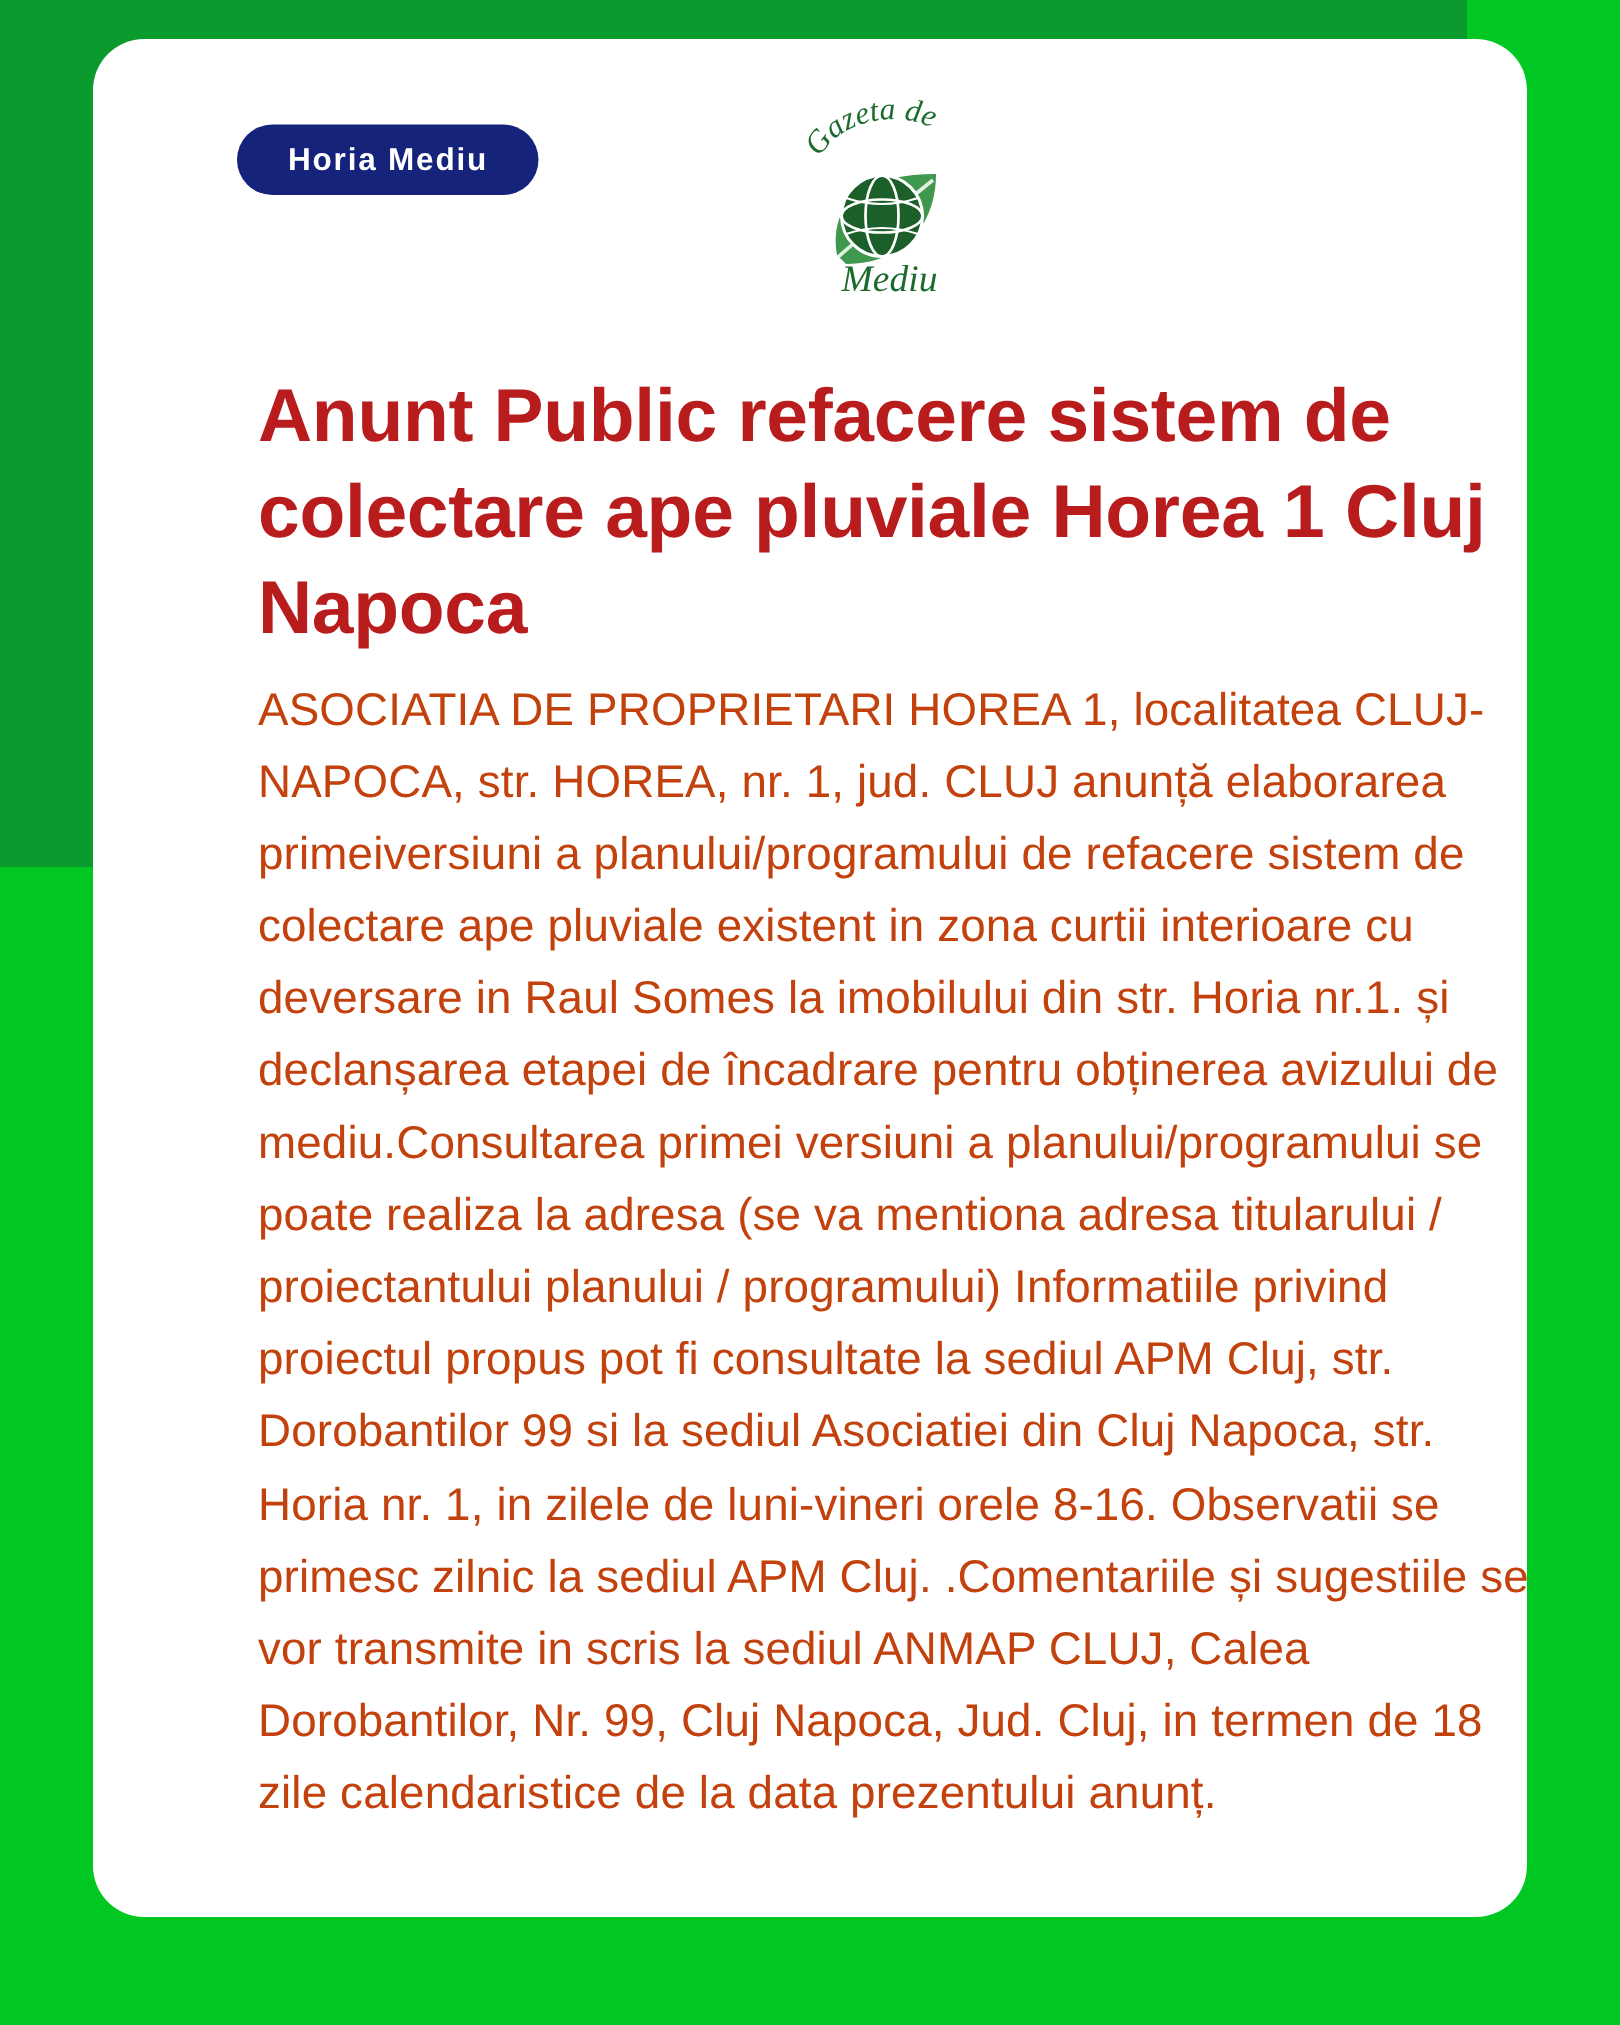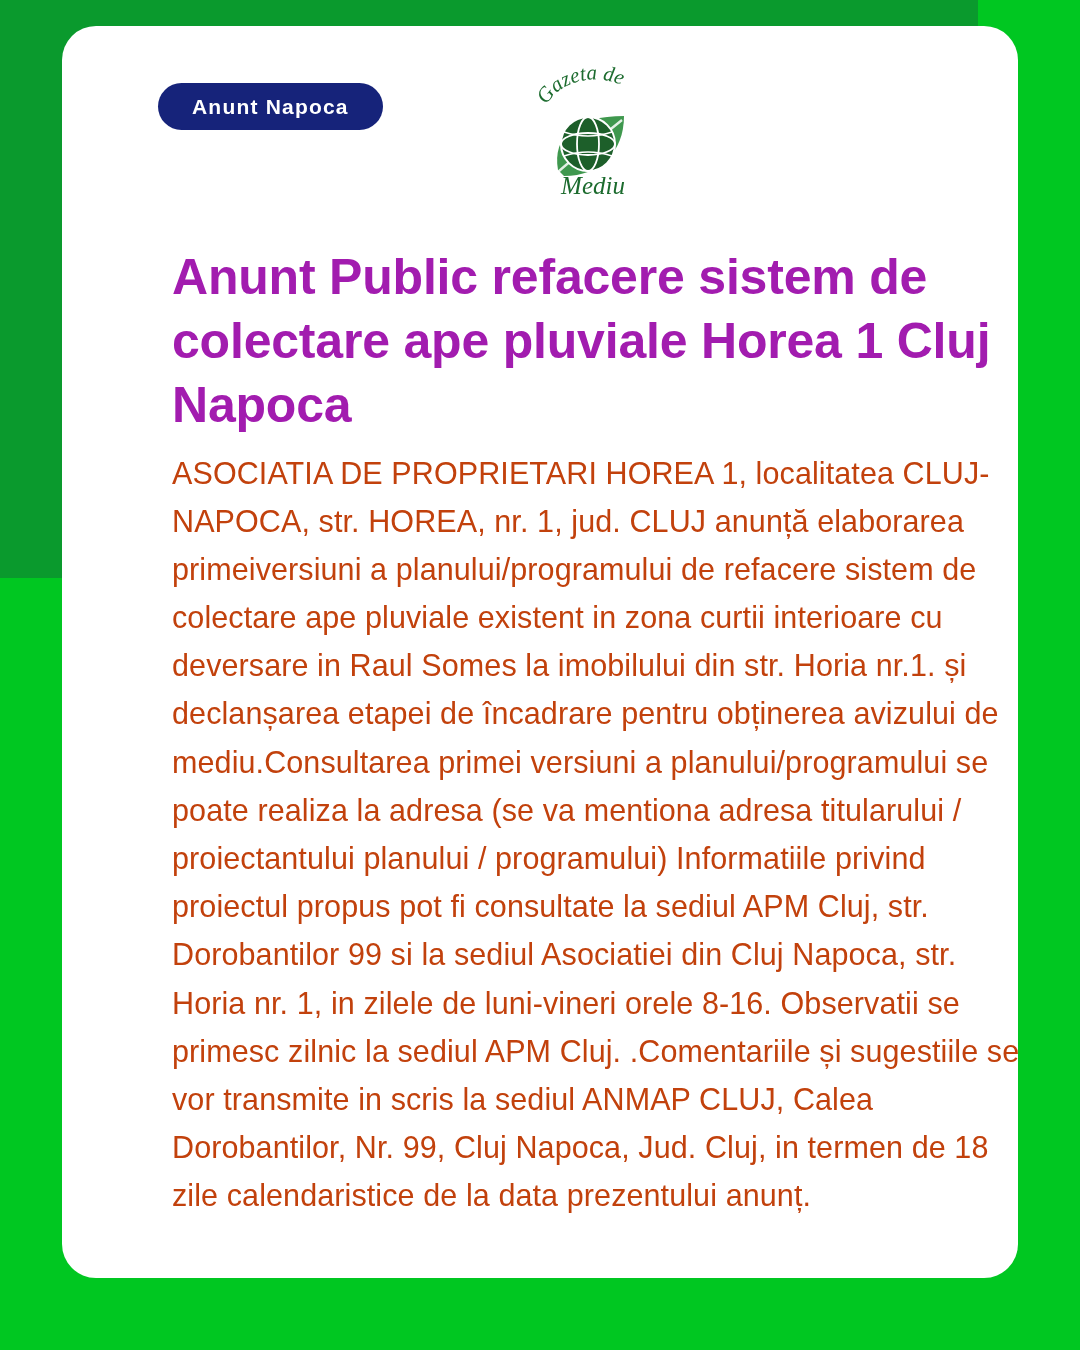--- a/index.html
+++ b/index.html
@@ -68,21 +68,21 @@
     height: 135px;
   }
   .logo svg {
     display: block;
   }
   .title {
     position: absolute;
     left: 110px;
     top: 185px;
     width: 838px;
-    color: #a21caf;
+    color: #b91c1c;
     font-size: 50px;
     font-weight: bold;
     line-height: 1.28;
     letter-spacing: -0.2px;
   }
   .body-text {
     position: absolute;
     left: 110px;
     top: 392px;
     width: 862px;
@@ -94,21 +94,21 @@
 </style>
 </head>
 <body>
 
 <div class="bg-base"></div>
 <div class="bg-dark-block"></div>
 <div class="bg-dark-strip"></div>
 
 <div class="card">
 
-  <div class="badge">Anunt Napoca</div>
+  <div class="badge">Horia Mediu</div>
 
   <div class="logo">
     <svg viewBox="0 0 130 135" width="130" height="135" xmlns="http://www.w3.org/2000/svg">
 
       <path id="arcTop" d="M 16 46 A 52 40 0 0 1 116 40" fill="none"></path>
       <text font-family="Liberation Serif, serif" font-style="italic" font-size="21" fill="#1c6b2e">
         <textPath href="#arcTop" startOffset="6%">Gazeta de</textPath>
       </text>
 
       <path d="M30 104 C24 70, 48 50, 96 50 C96 86, 72 110, 36 110 Z" fill="#2f8f3f" opacity="0.92"></path>

